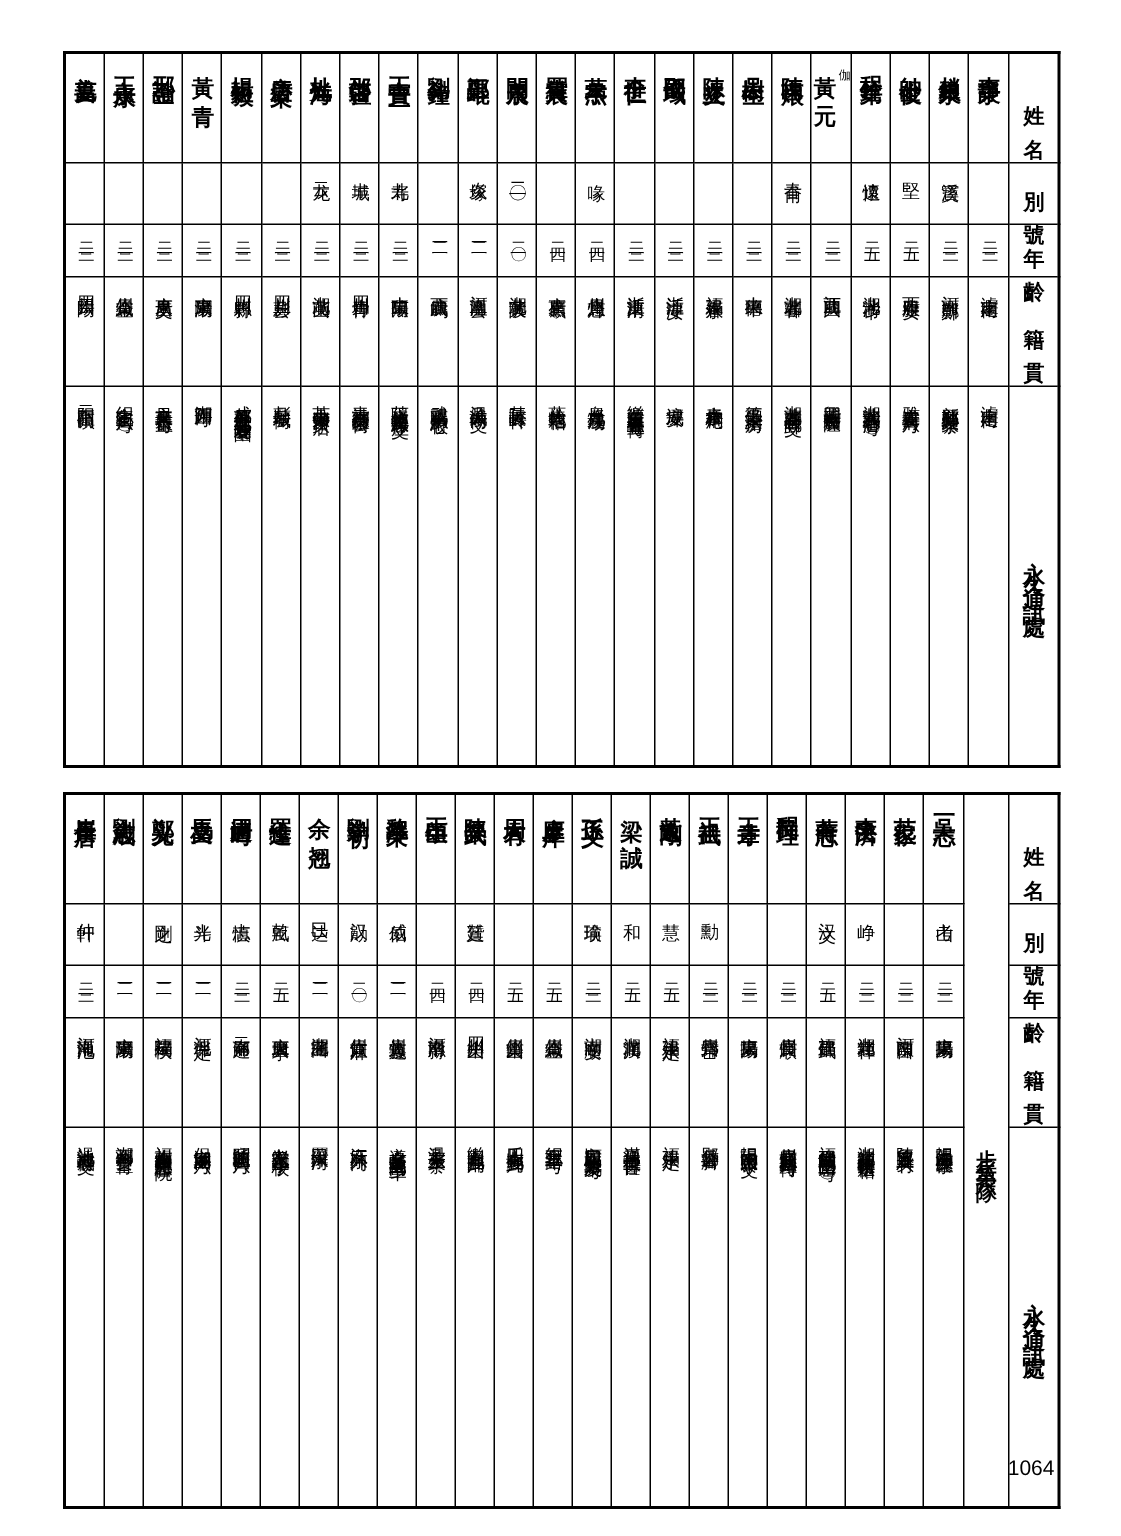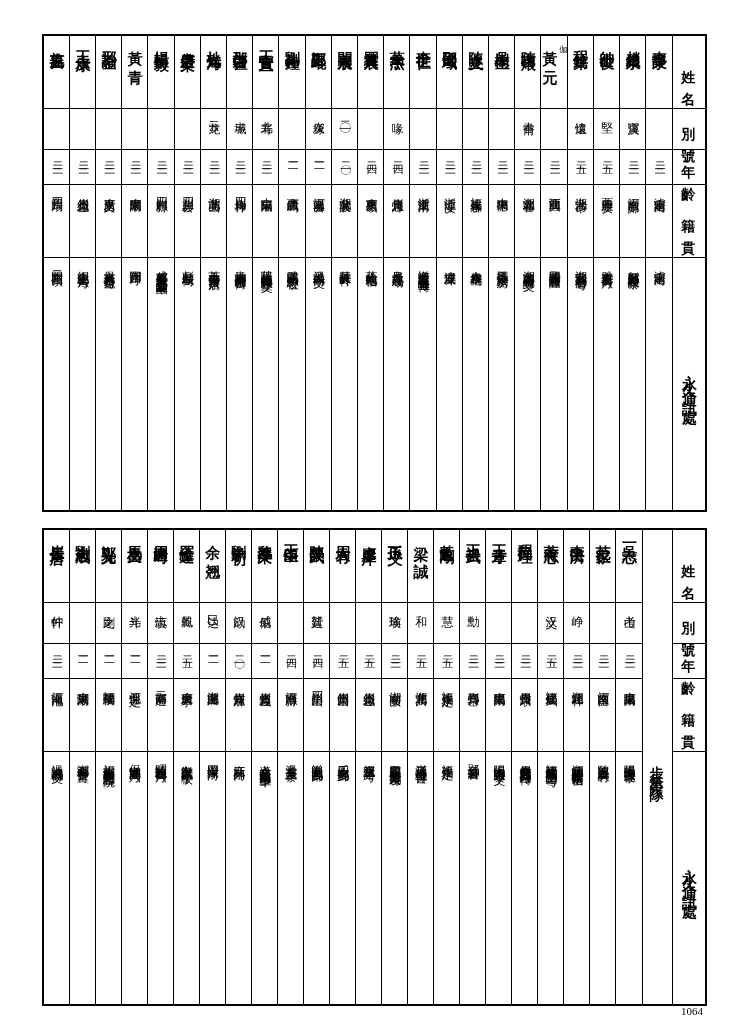--- a/index.html
+++ b/index.html
@@ -75,23 +75,23 @@
   .small-note { font-size: 8px; }
 
   
   col.hdr { width: 34px; }
 
   .block-gap { height: 16px; }
 
   .page-num {
     position: absolute;
     right: 44px;
-    bottom: 7px;
-    font-size: 11px;
-    font-family: Liberation Serif, serif;
+    bottom: 38px;
+    font-size: 14px;
+    font-family: Liberation Sans, sans-serif;
   }
 </style>
 </head>
 <body>
 
 <div class="page">
 
   <table class="reg-table">
     <colgroup id="cg1">
         <col>

